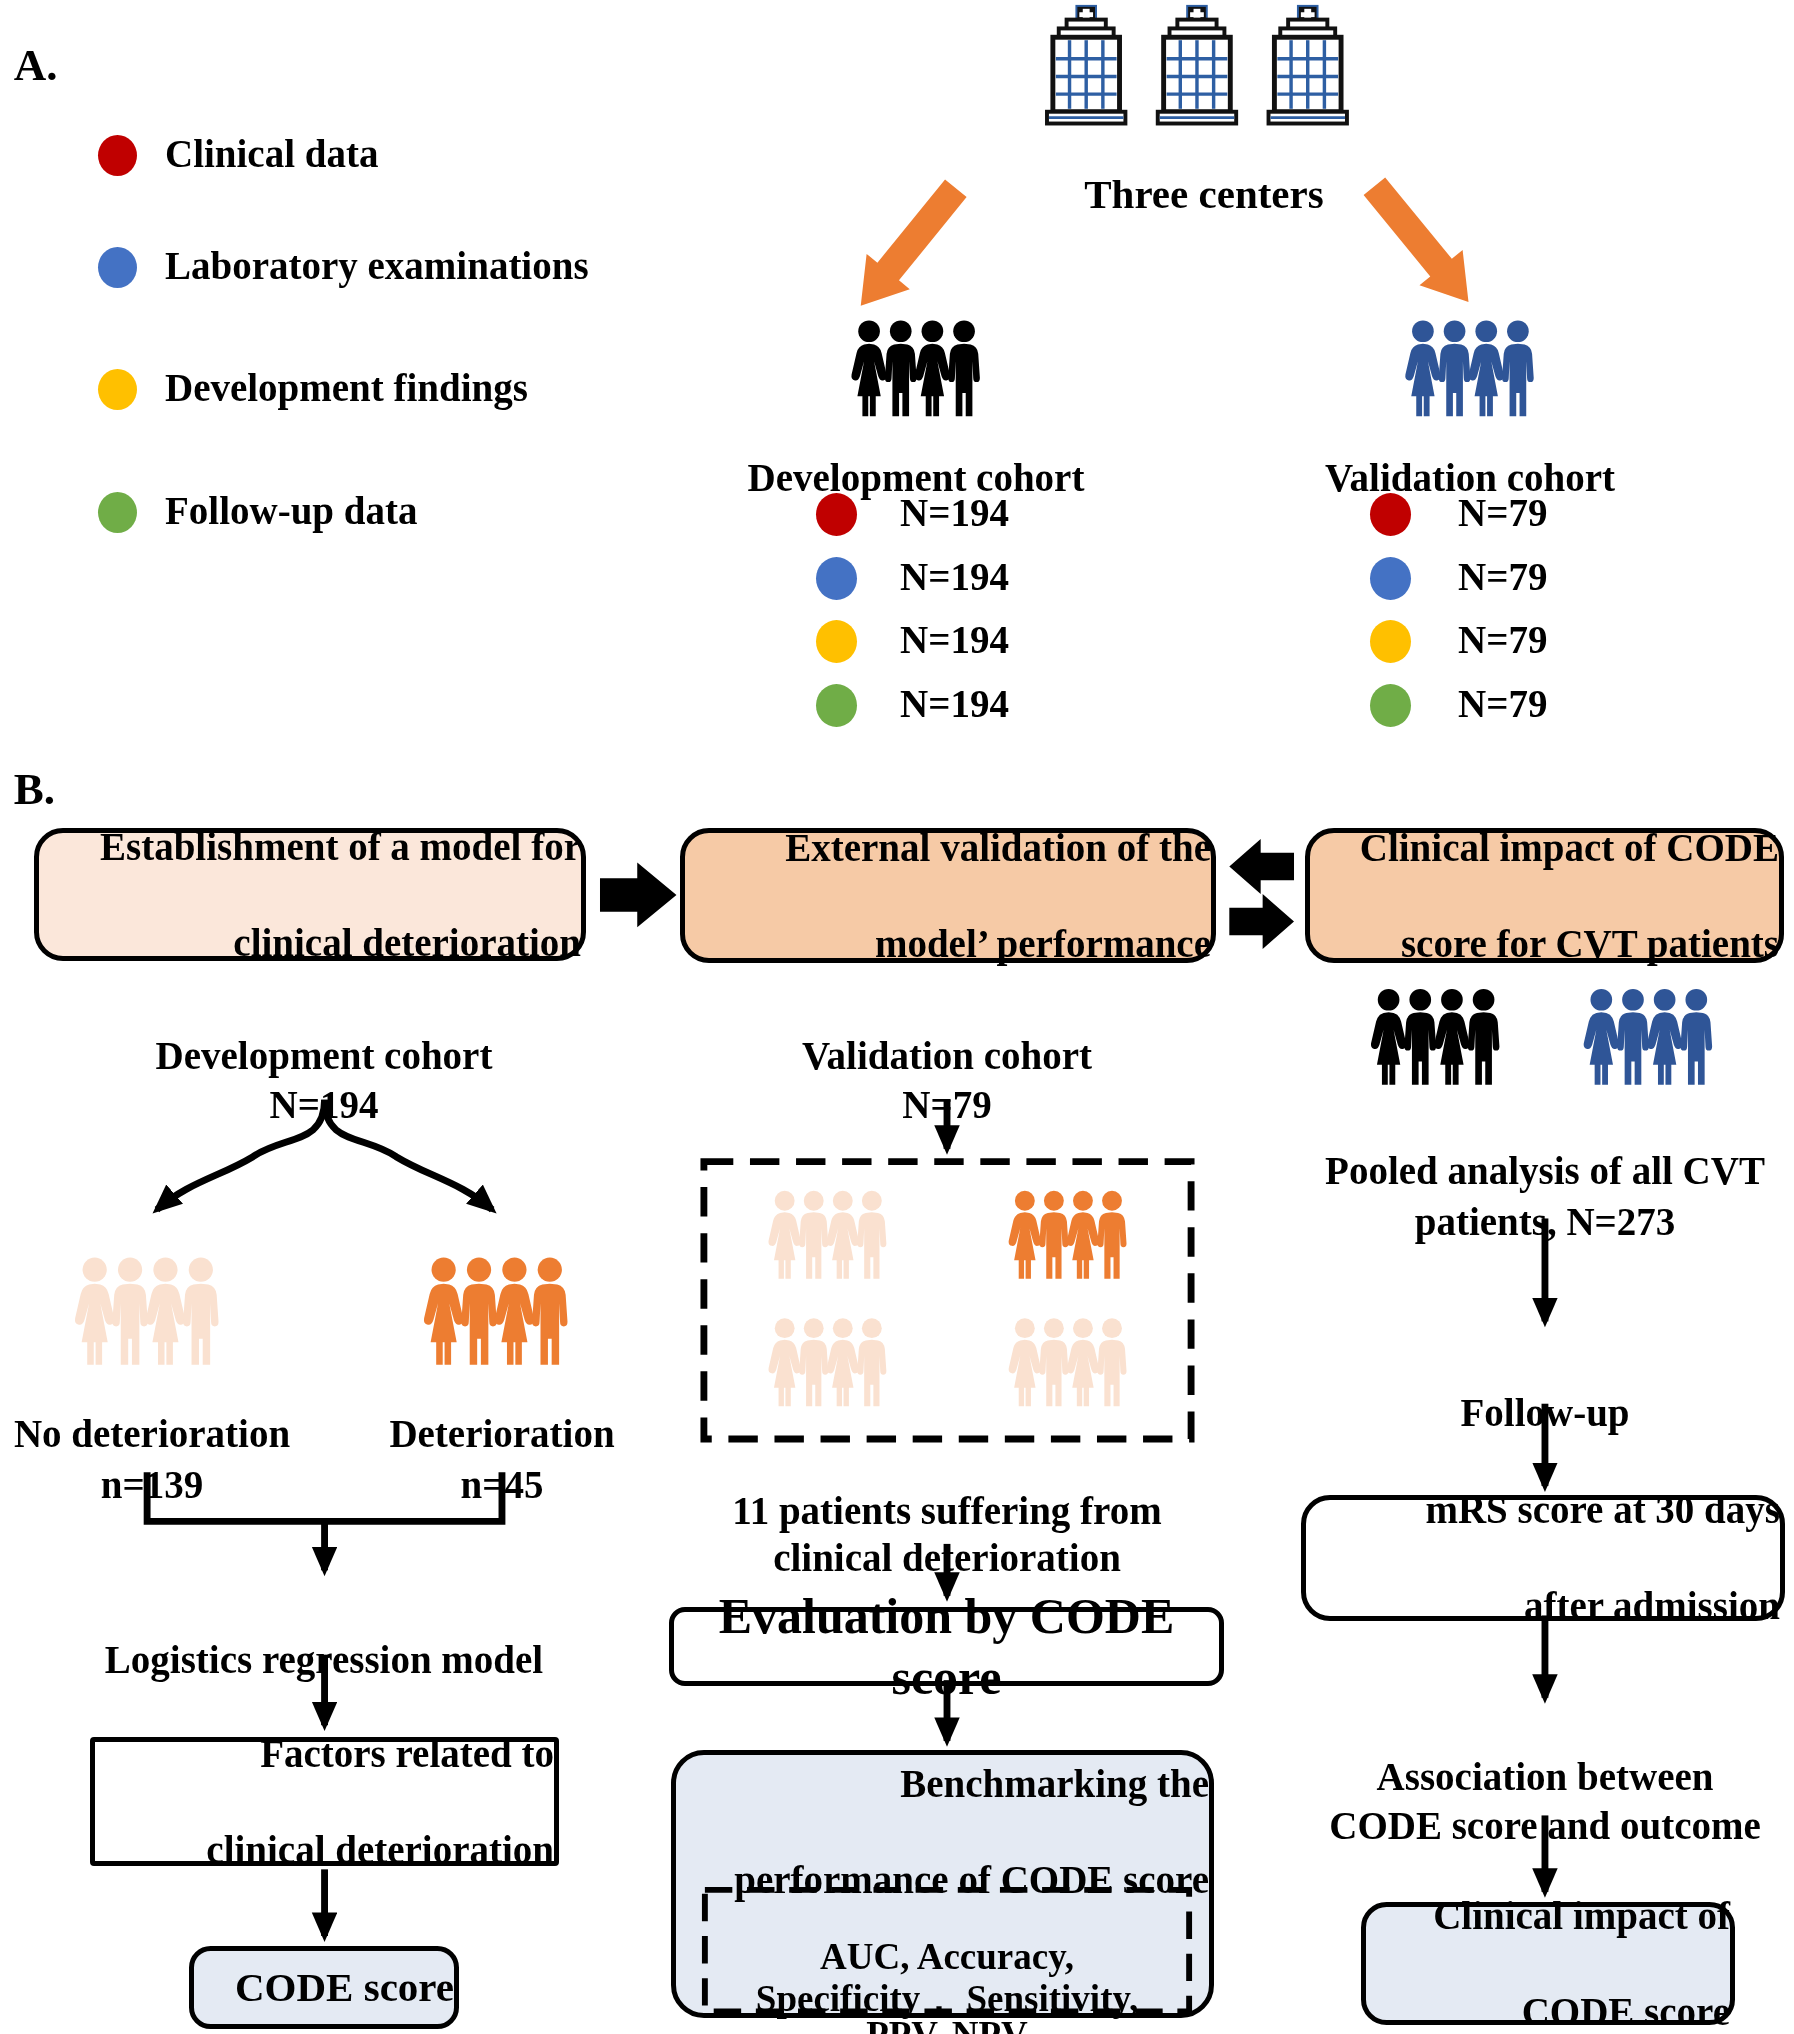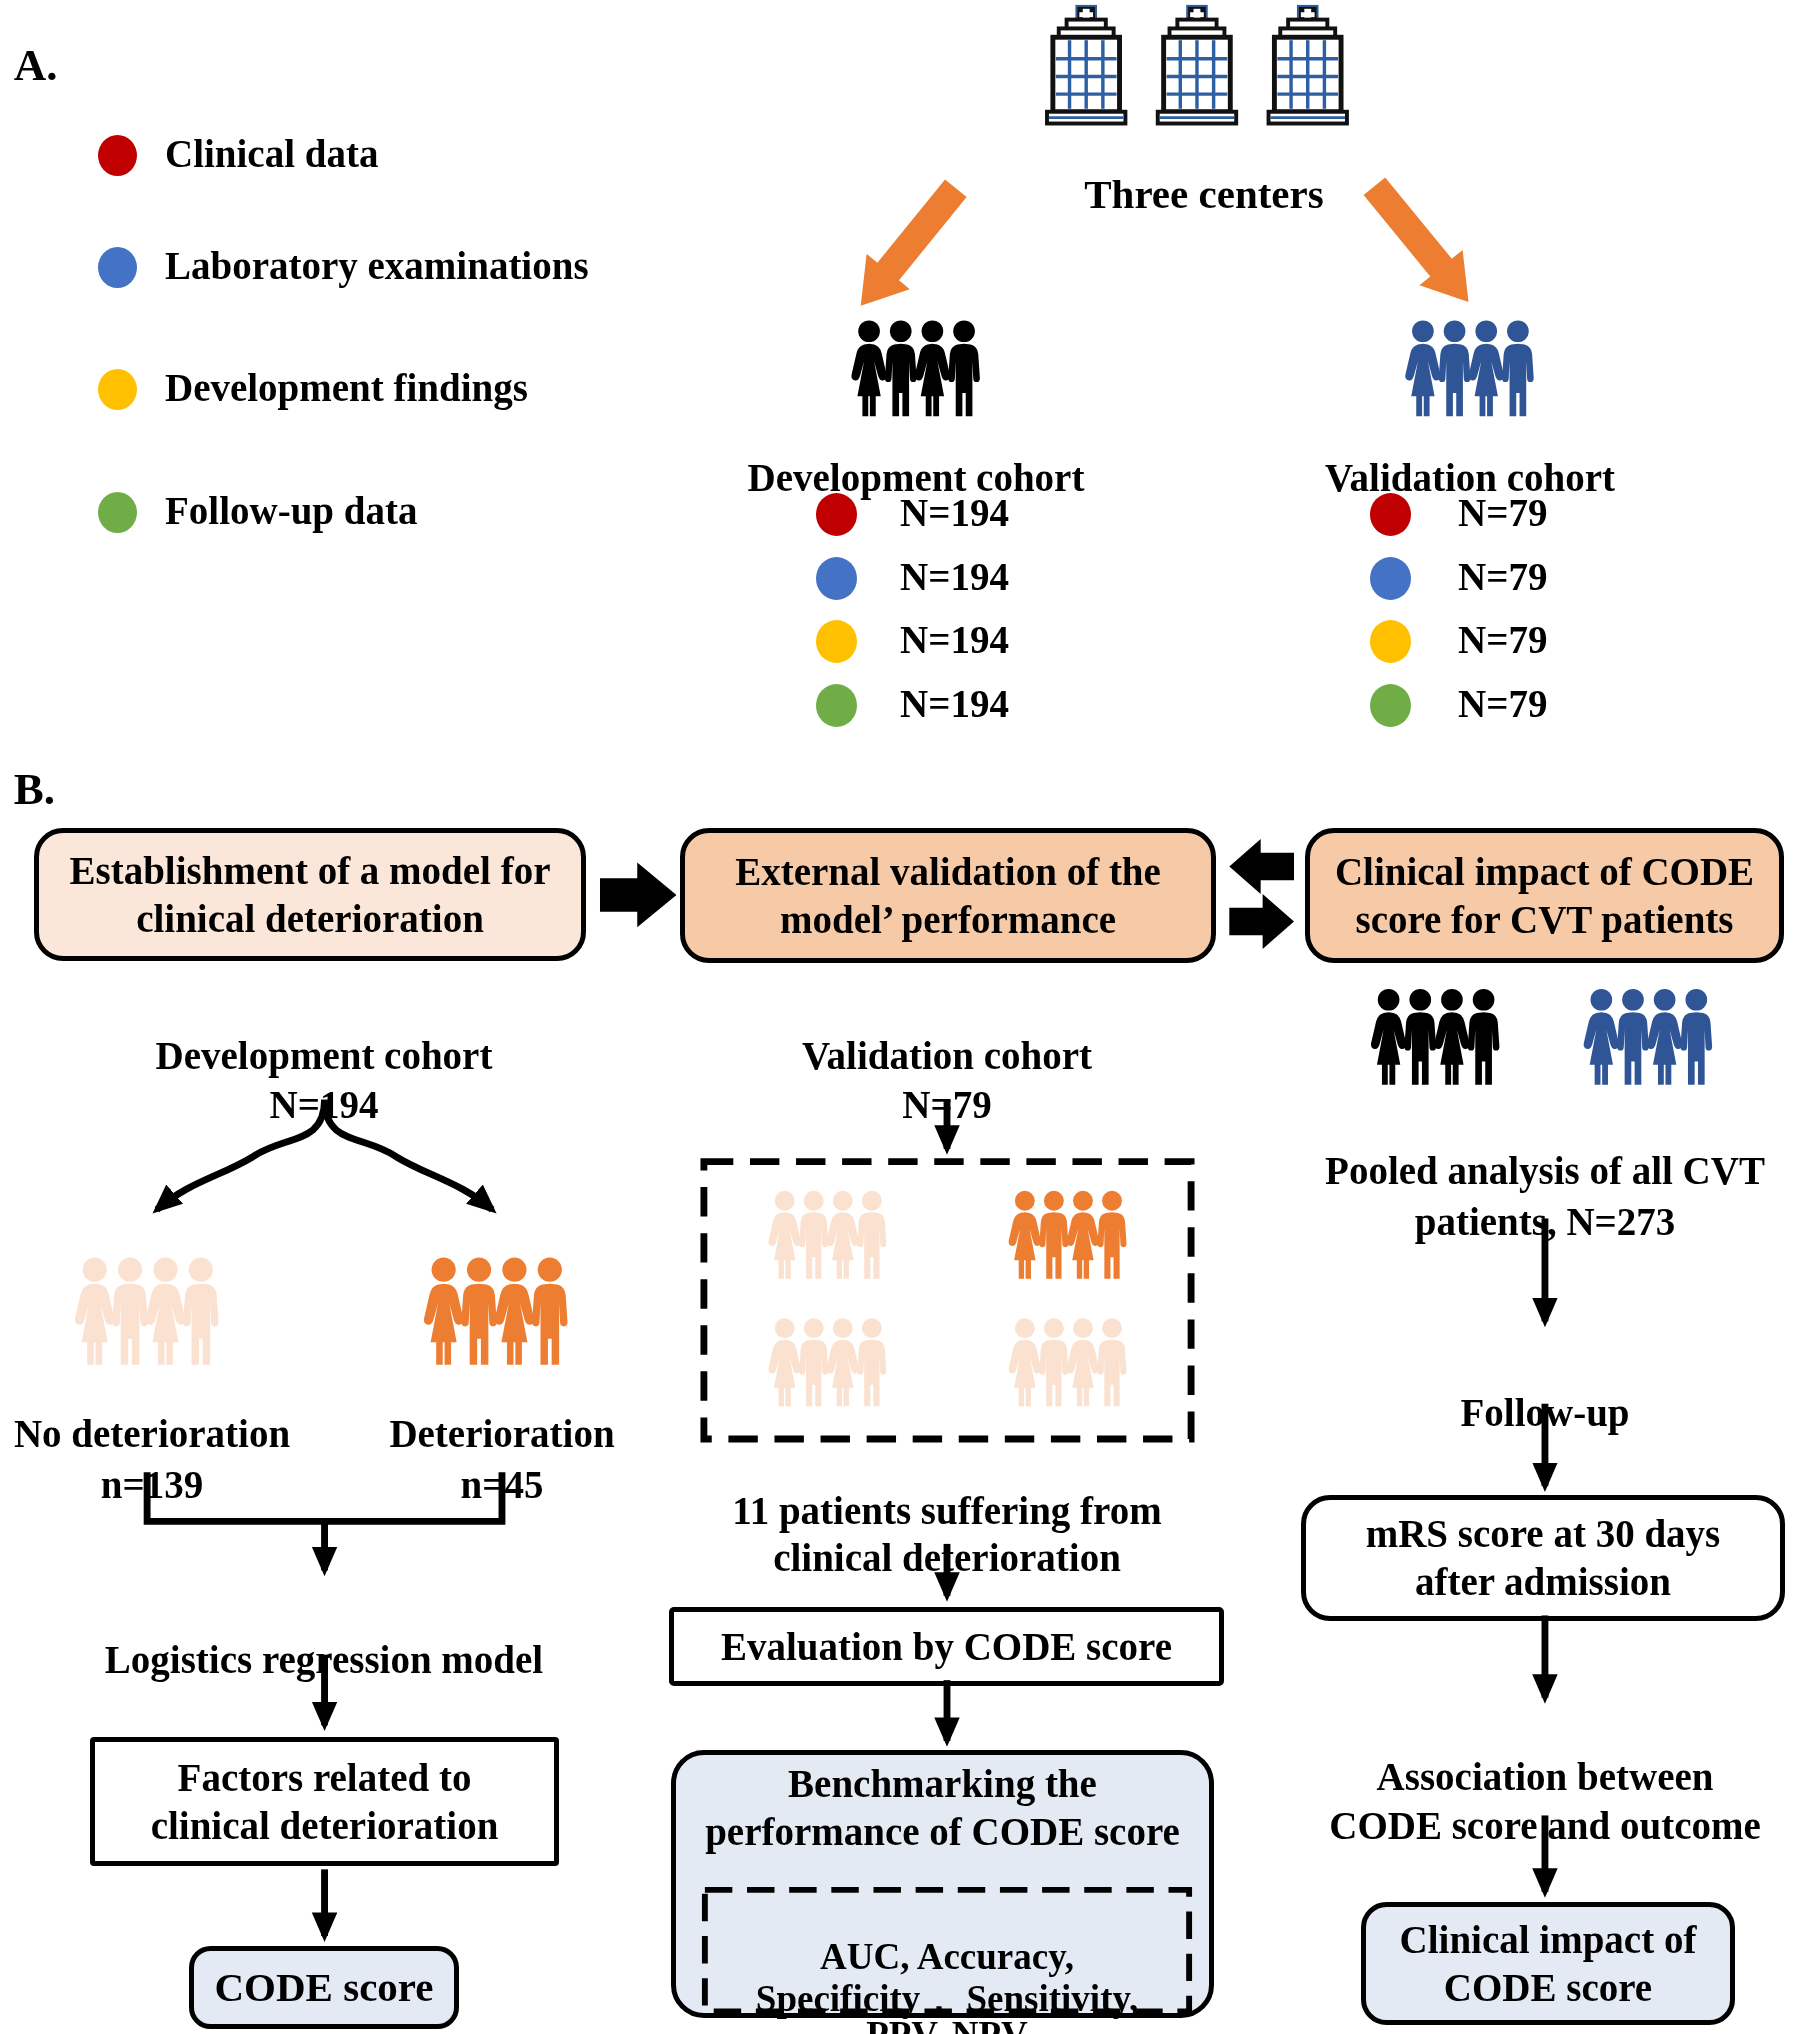--- a/index.html
+++ b/index.html
@@ -1,21 +1,21 @@
 <!DOCTYPE html>
 <html><head>
 <meta charset="utf-8">
 <style>
   html,body{margin:0;padding:0;background:#ffffff;}
   .canvas{position:relative;width:1795px;height:2035px;background:#fff;overflow:hidden;
           font-family:"Liberation Serif","DejaVu Serif",serif;color:#000;}
   .layer-svg{position:absolute;left:0;top:0;z-index:2;pointer-events:none;}
   .box{position:absolute;z-index:1;border:5.9px solid #000;display:flex;flex-direction:column;
-       align-items:center;justify-content:center;text-align:center;
-       font-weight:700;line-height:1.22;}
+       align-items:flex-end;justify-content:center;text-align:center;
+       font-weight:700;line-height:1.22;gap:48px;}
   .t{position:absolute;z-index:3;transform:translateX(-50%);white-space:nowrap;
      font-weight:700;font-size:39px;text-align:center;margin-top:35px;}
   .tl{position:absolute;z-index:3;white-space:nowrap;font-weight:700;font-size:39px;}
   .panel-label{position:absolute;z-index:3;font-weight:700;font-size:45px;}
   .dot{position:absolute;z-index:2;border-radius:50%;}
   .small{font-size:37px;}
 </style>
 </head>
 <body>
 
@@ -38,21 +38,21 @@
 
   <div class="box" style="left:90px;top:1737px;width:459px;height:119px;border-radius:4px;background:#fff;font-size:39px;">
     <span>Factors related to</span>
     <span>clinical deterioration</span>
   </div>
 
   <div class="box" style="left:189px;top:1946px;width:260px;height:73px;border-radius:21.6px;background:#E4EAF3;font-size:41px;">
     <span>CODE score</span>
   </div>
 
-  <div class="box" style="left:669px;top:1607px;width:545px;height:69px;border-radius:5px;background:#fff;font-size:39px;">
+  <div class="box" style="left:669px;top:1607px;width:545px;height:69px;border-radius:16px;background:#fff;font-size:50px;">
     <span>Evaluation by CODE score</span>
   </div>
 
   <div class="box" style="left:671px;top:1750px;width:543px;height:268px;border-radius:33px;background:#E4EAF3;font-size:39px;justify-content:flex-start;padding-top:5px;box-sizing:border-box;">
     <span>Benchmarking the</span>
     <span>performance of CODE score</span>
   </div>
 
   <div class="box" style="left:1301px;top:1495px;width:474px;height:116px;border-radius:29px;background:#fff;font-size:39px;">
     <span>mRS score at 30 days</span>

